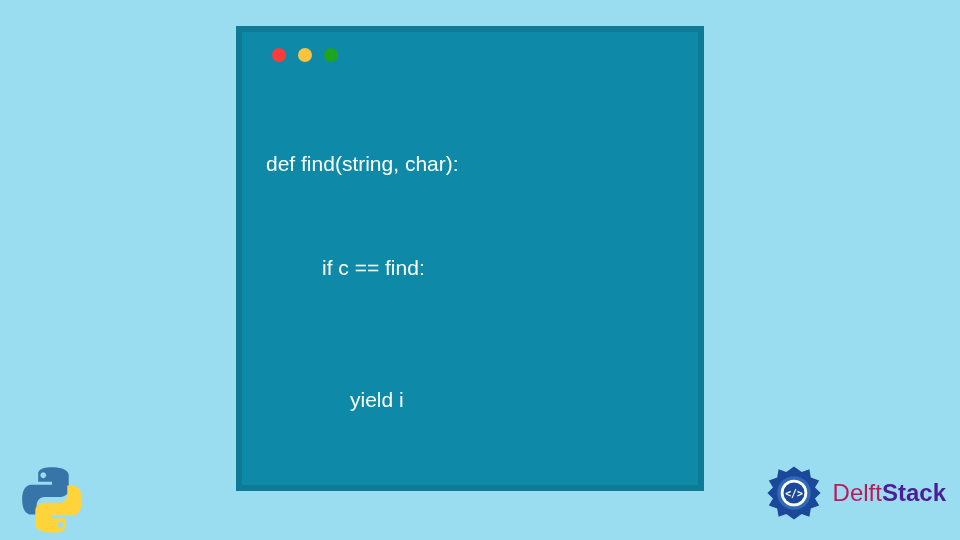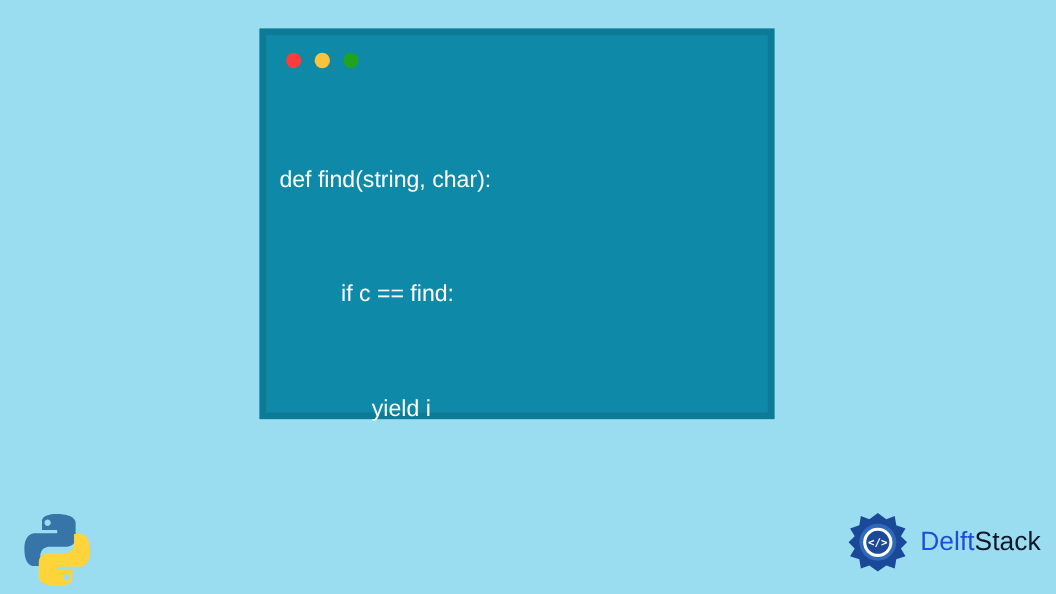--- a/index.html
+++ b/index.html
@@ -9,24 +9,24 @@
       background: #9bddf0;
       font-family: Arial, Helvetica, sans-serif;
       position: relative;
       overflow: hidden;
     }
     .code-block {
       position: absolute;
       left: 236px;
       top: 26px;
       width: 468px;
-      height: 355px;
+      height: 465px;
       background: #0e8aa8;
       border: 6px solid #0d7a96;
-      padding: 16px 24px 18px 12px;
+      padding: 16px 24px 18px 24px;
     }
     .window-dots {
       display: flex;
       gap: 12px;
       margin-bottom: 18px;
       padding-left: 6px;
     }
     .dot {
       width: 14px;
       height: 14px;
@@ -38,44 +38,44 @@
     .code {
       color: #ffffff;
       font-size: 21px;
       line-height: 1.6;
       font-family: Arial, Helvetica, sans-serif;
       white-space: pre;
     }
     .code-line { display: block; margin-bottom: 3px; }
     .indent1 { padding-left: 28px; }
     .indent2 { padding-left: 56px; }
-    .indent3 { padding-left: 84px; }
+    .indent3 { padding-left: 84px; margin-top: 28px; }
     .python-logo {
       position: absolute;
       left: 12px;
       bottom: 0px;
       width: 80px;
       height: 80px;
     }
     .delft-logo {
       position: absolute;
       right: 14px;
       bottom: 12px;
       display: flex;
       align-items: center;
       gap: 4px;
     }
     .delft-text {
-      color: #1d4ed8;
+      color: #be185d;
       font-size: 24px;
       font-weight: 500;
     }
     .delft-stack {
-      color: #0f172a;
-      font-weight: 400;
+      color: #4c1d95;
+      font-weight: 700;
     }
   </style>
 </head>
 <body>
 
 <div class="code-block">
   <div class="window-dots">
     <div class="dot dot-red"></div>
     <div class="dot dot-yellow"></div>
     <div class="dot dot-green"></div>

